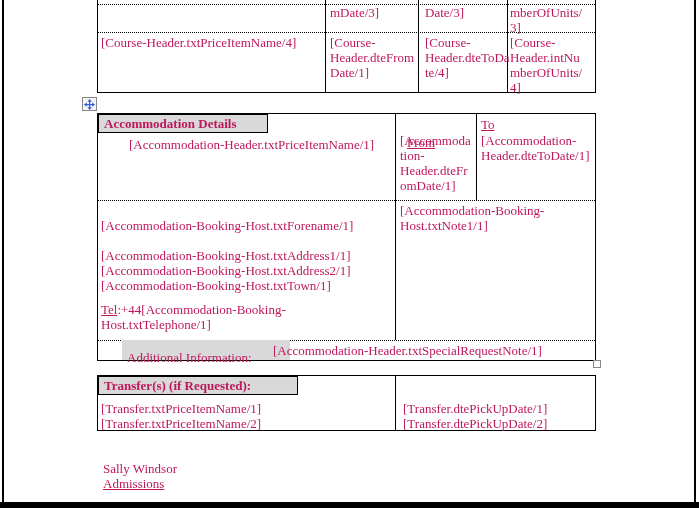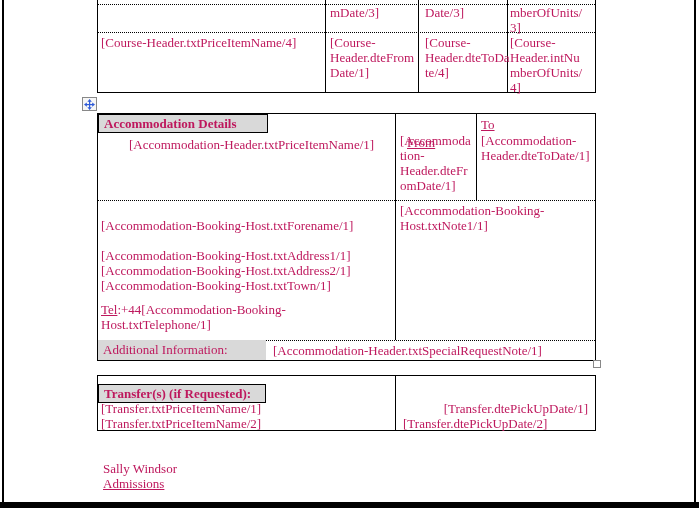--- a/index.html
+++ b/index.html
@@ -5,21 +5,21 @@
   html,body{margin:0;padding:0;background:#fff;}
   .screen{position:relative;width:699px;height:508px;background:#ffffff;overflow:hidden;
           font-family:"Liberation Serif",serif;font-size:13px;line-height:15px;color:#be185d;}
   .abs{position:absolute;}
   .tbl{position:absolute;box-sizing:border-box;background:#fff;}
   .vline{position:absolute;width:1px;background:#000;}
   .dline{position:absolute;height:0;border-top:1px dotted #000;}
   .cellTxt{position:absolute;overflow-wrap:break-word;word-wrap:break-word;}
   .shadeBox{position:absolute;box-sizing:border-box;background:#d9d9d9;border:1px solid #000;
             font-weight:bold;padding:1px 0 0 5px;white-space:nowrap;}
-  .shadeCell{position:absolute;box-sizing:border-box;background:#d9d9d9;padding:2px 0 0 5px;white-space:nowrap;}
+  .shadeCell{position:absolute;box-sizing:border-box;background:#d9d9d9;padding:10px 0 0 5px;white-space:nowrap;margin-left:24px;}
   .u{text-decoration:underline;}
   .winEdge{position:absolute;background:#000;}
   .moveHandle{position:absolute;left:82px;top:97px;width:15px;height:14px;box-sizing:border-box;
               background:#f6f6f6;border:1px solid #888;display:flex;align-items:center;justify-content:center;cursor:move;}
   .resizeHandle{position:absolute;left:593px;top:360px;width:8px;height:8px;box-sizing:border-box;
                 background:#fff;border:1px solid #888;cursor:nwse-resize;}
   
   #courseTbl{left:97px;top:0;width:499px;height:93px;border-left:1px solid #000;border-right:1px solid #000;border-bottom:1px solid #000;}
   
   #accTbl{left:97px;top:113px;width:499px;height:248px;border:1px solid #000;}
@@ -86,24 +86,24 @@
     <div class="cellTxt" style="left:302px;top:89px;width:186px;">[Accommodation-Booking-Host.txtNote1/1]</div>
 
     <div class="shadeCell" style="left:0;top:226px;width:168px;height:20px;">Additional Information:</div>
     <div class="cellTxt" style="left:175px;top:229px;width:318px;">[Accommodation-Header.txtSpecialRequestNote/1]</div>
   </div>
 
   <div class="resizeHandle"></div>
 
   <div id="trnTbl" class="tbl">
     <div class="vline" style="left:297px;top:0;height:54px;"></div>
-    <div class="shadeBox" style="left:0;top:8px;width:168px;height:19px;">Transfer(s) (if Requested):</div>
+    <div class="shadeBox" style="left:0;top:0;width:200px;height:19px;">Transfer(s) (if Requested):</div>
     <div class="cellTxt" style="left:3px;top:25px;width:290px;">[Transfer.txtPriceItemName/1]</div>
     <div class="cellTxt" style="left:3px;top:40px;width:290px;">[Transfer.txtPriceItemName/2]</div>
-    <div class="cellTxt" style="left:305px;top:25px;width:185px;text-align:right;">[Transfer.dtePickUpDate/1]</div>
+    <div class="cellTxt" style="left:305px;top:25px;width:185px;">[Transfer.dtePickUpDate/1]</div>
     <div class="cellTxt" style="left:305px;top:40px;width:185px;">[Transfer.dtePickUpDate/2]</div>
   </div>
 
   <div class="abs" style="left:103px;top:461px;">Sally Windsor</div>
   <div class="abs u" style="left:103px;top:476px;">Admissions</div>
 
   <div class="winEdge" style="left:2px;top:0;width:2px;height:502px;"></div>
   <div class="winEdge" style="left:694px;top:0;width:2px;height:502px;"></div>
   <div class="winEdge" style="left:0;top:502px;width:699px;height:6px;"></div>
 

